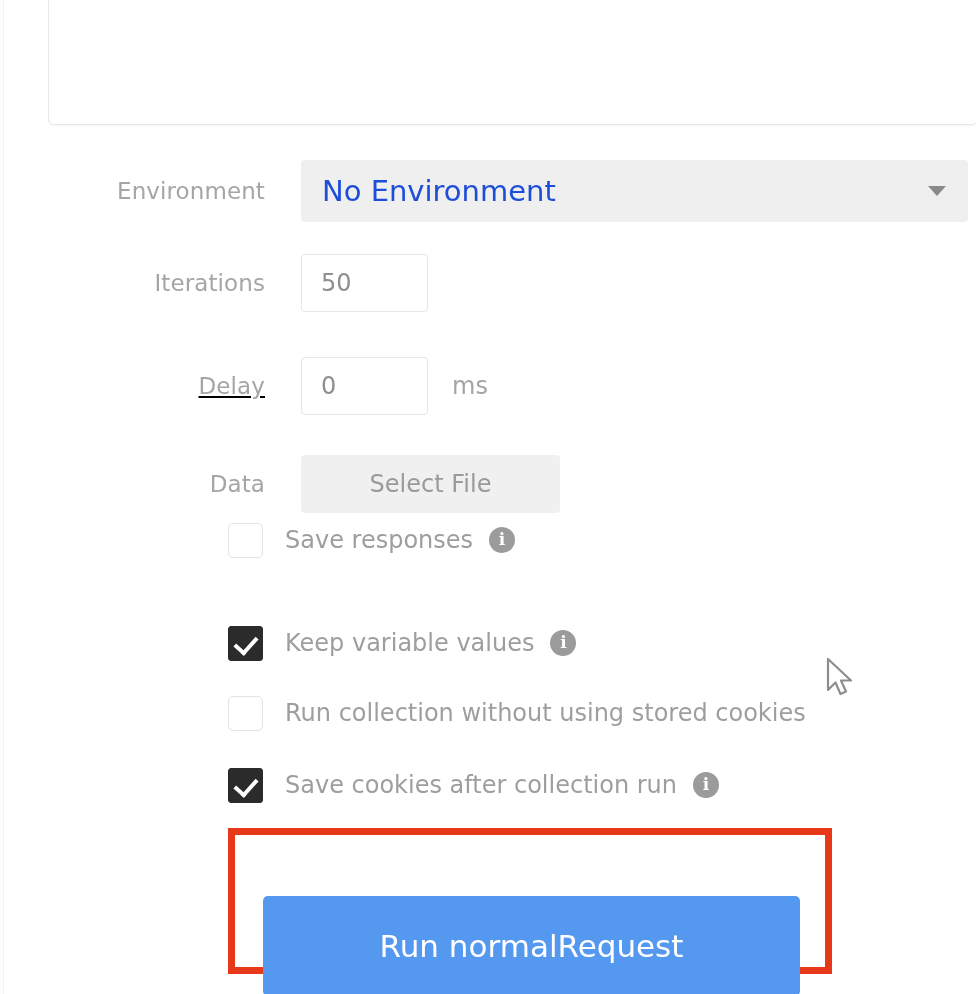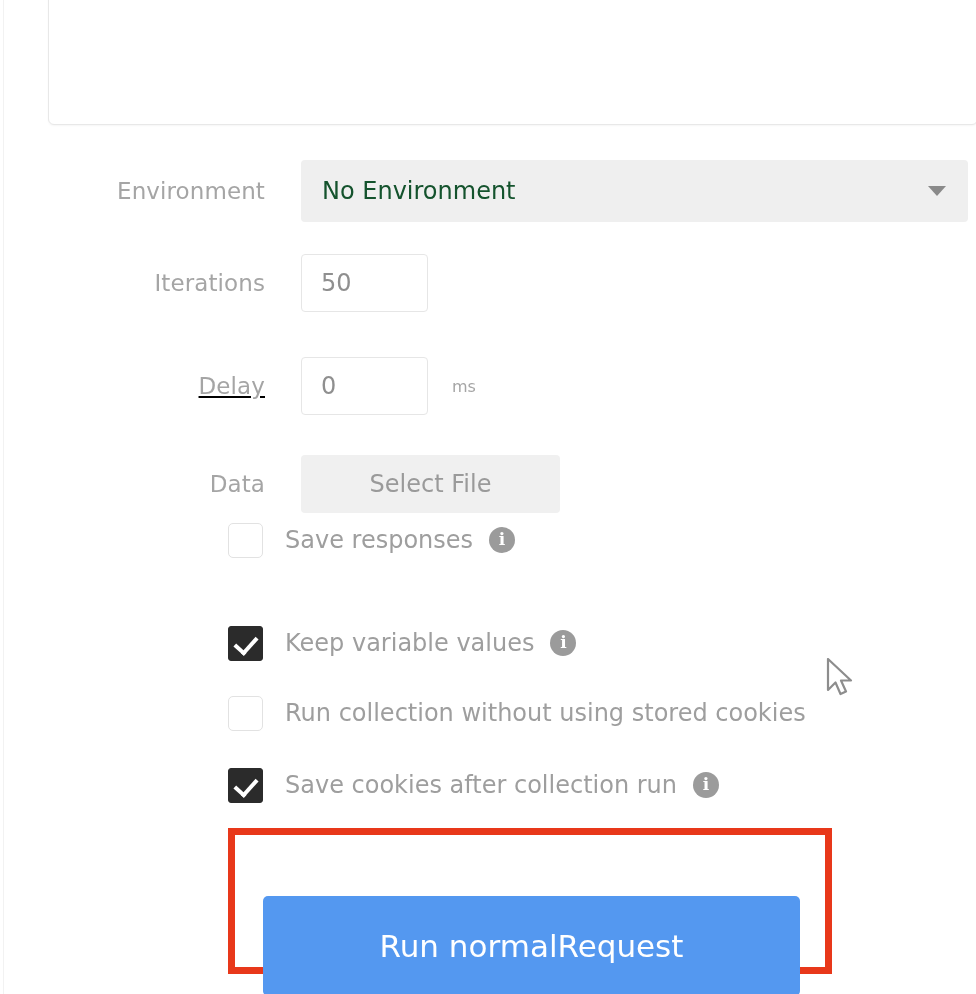--- a/index.html
+++ b/index.html
@@ -66,22 +66,22 @@
     width: 667px;
     height: 62px;
     background: #efefef;
     border: none;
     border-radius: 4px;
     display: flex;
     align-items: center;
     box-sizing: border-box;
   }
   .env-select-value {
-    color: #14532d;
-    font-size: 24px;
+    color: #1d4ed8;
+    font-size: 29px;
     padding-left: 21px;
   }
   .env-caret {
     position: absolute;
     right: 22px;
     top: 50%;
     transform: translateY(-50%);
     width: 0;
     height: 0;
     border-left: 9px solid transparent;
@@ -102,21 +102,21 @@
     display: flex;
     align-items: center;
     color: #8f8f8f;
     font-size: 24px;
     padding-left: 19px;
   }
   .unit-suffix {
     position: absolute;
     left: 452px;
     color: #a5a5a5;
-    font-size: 16px;
+    font-size: 24px;
   }
 
   
   .select-file-btn {
     position: absolute;
     left: 301px;
     width: 259px;
     height: 58px;
     background: #f0f0f0;
     border: none;

